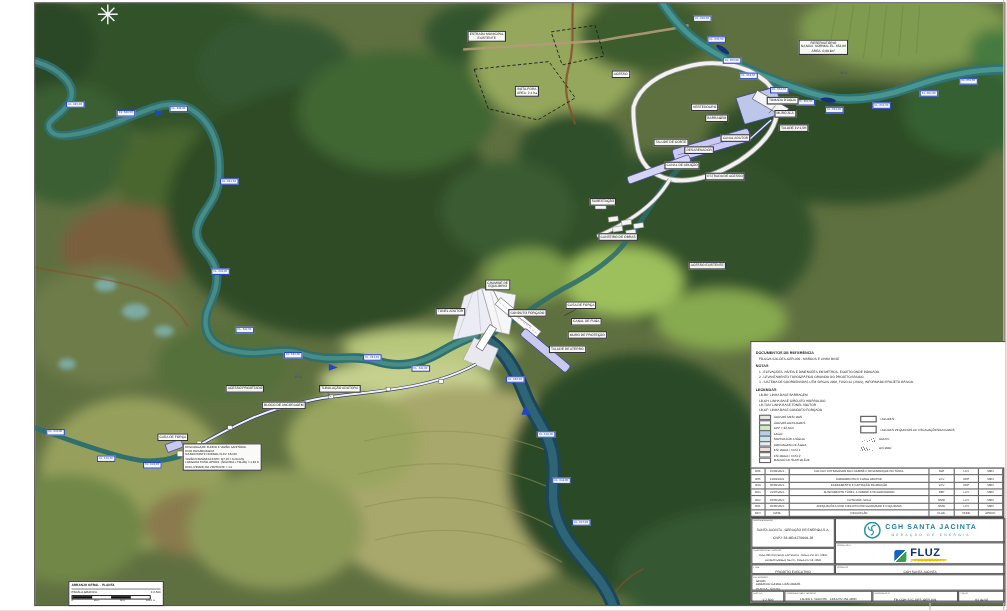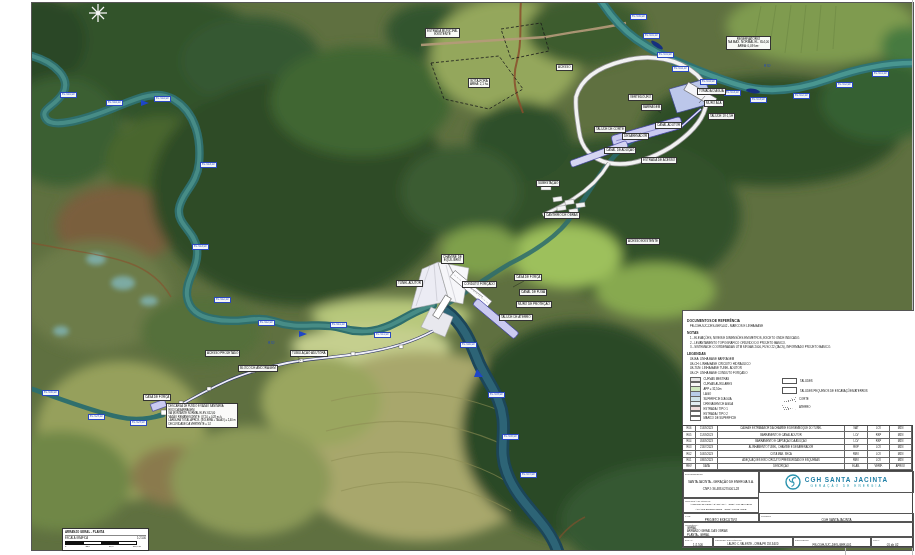--- a/index.html
+++ b/index.html
@@ -539,20 +539,31 @@
           <div class="cgh-text1">CGH SANTA JACINTA</div>
           <div class="cgh-text2">GERAÇÃO DE ENERGIA</div>
         </div>
       </div>
     </div>
     <div class="cell" style="left:0;top:27px;width:76px;height:15px;">
       <div class="hdr">RESPONSÁVEL TÉCNICO</div>
       <div class="cval" style="top:4px;font-size:2.5px;">AVELINO OLIVEIRA ZAPSALKA - CREA-PR 127.729/D</div>
       <div class="cval" style="top:9px;font-size:2.5px;">ALVARO ENGER NETO - CREA-PR 58.426/D</div>
     </div>
+    <div class="cell" style="left:76px;top:22px;width:155px;height:20px;">
+      <div class="hdr">PROJETISTA</div>
+      <div class="logo-row" style="top:4px;">
+        <div class="fluz-ico"></div>
+        <div>
+          <div class="fluz-word">FLUZ</div>
+          <div class="fluz-swoosh"></div>
+          <div class="fluz-sub">ENGENHARIA</div>
+        </div>
+      </div>
+    </div>
     <div class="cell" style="left:0;top:42px;width:76px;height:9px;">
       <div class="hdr">FASE</div>
       <div class="cval" style="top:3.5px;">PROJETO EXECUTIVO</div>
     </div>
     <div class="cell" style="left:76px;top:42px;width:155px;height:9px;">
       <div class="hdr">PROJETO</div>
       <div class="cval" style="top:3.5px;">CGH SANTA JACINTA</div>
     </div>
     <div class="cell" style="left:0;top:51px;width:231px;height:15px;">
       <div class="hdr">REFERÊNCIA</div>

